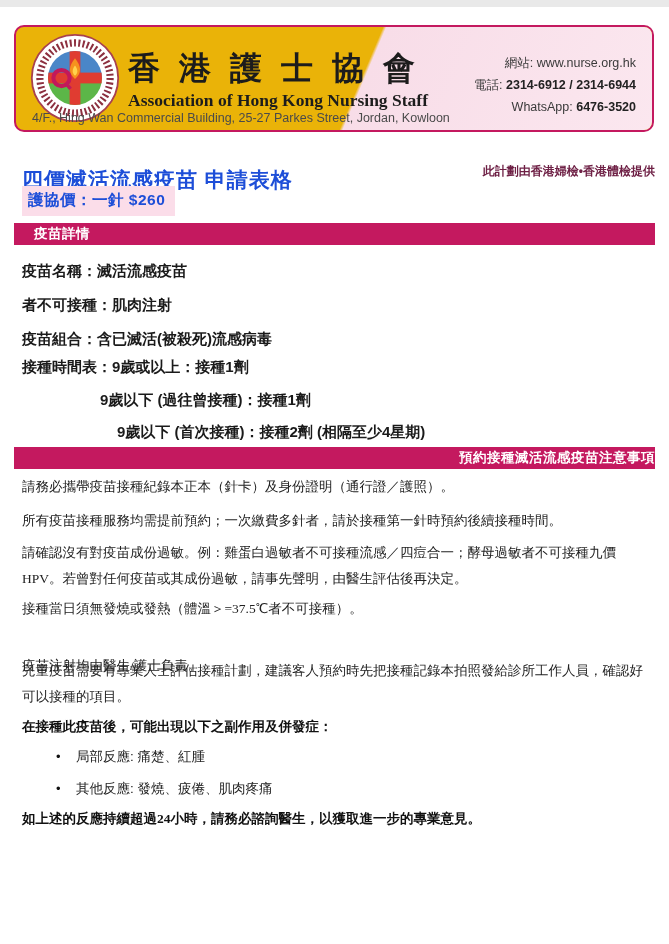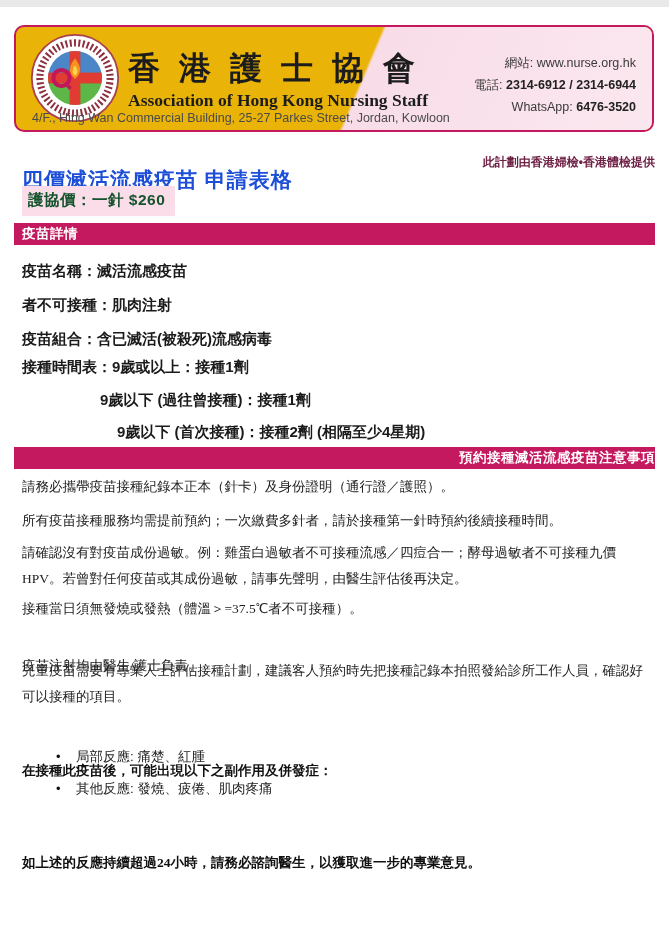--- a/index.html
+++ b/index.html
@@ -34,46 +34,46 @@
   }
   .contact b{color:#222;}
   .address{position:absolute;left:16px;bottom:5px;font-size:12.5px;color:#4a4a4a;}
 
   
   .form-title{
     position:absolute;left:22px;top:146px;font-size:21px;font-weight:bold;
     color:#1d4ed8;letter-spacing:1px;margin-top:20px;
   }
   .provider-note{
-    position:absolute;right:14px;top:154px;font-size:12px;font-weight:bold;color:#6e2045;
+    position:absolute;right:14px;top:163px;font-size:12px;font-weight:bold;color:#6e2045;
   }
   .price-tag{
-    position:absolute;left:22px;top:186px;background:#fbdde9;color:#14532d;
+    position:absolute;left:22px;top:186px;background:#fbdde9;color:#1d4ed8;
     font-size:15.5px;font-weight:bold;padding:4px 10px 5px 6px;letter-spacing:0.5px;
   }
 
   
   .section-bar{
     position:absolute;left:14px;width:641px;height:22px;background:#c4195f;
     color:#ffffff;font-size:13.5px;font-weight:bold;line-height:22px;
-    padding-left:8px;box-sizing:border-box;letter-spacing:0.5px;
+    padding-left:20px;box-sizing:border-box;letter-spacing:0.5px;
   }
 
   
   .detail-row{
     position:absolute;left:22px;font-size:15px;font-weight:bold;color:#1a1a1a;
     white-space:nowrap;
   }
   .detail-indent{left:100px;}
   .para{
     position:absolute;left:22px;width:628px;font-size:13.5px;color:#222;
     line-height:26px;
     font-family:Liberation Serif, serif;
   }
-  .para.bold{font-weight:bold;color:#111;margin-top:44px;}
+  .para.bold{font-weight:bold;color:#111;}
   .bullet-row{
     position:absolute;left:56px;font-size:13.5px;color:#222;white-space:nowrap;
   }
   .bullet-dot{display:inline-block;width:20px;color:#111;font-size:13px;}
 </style>
 </head>
 <body>
 
 <div class="top-strip"></div>
 

